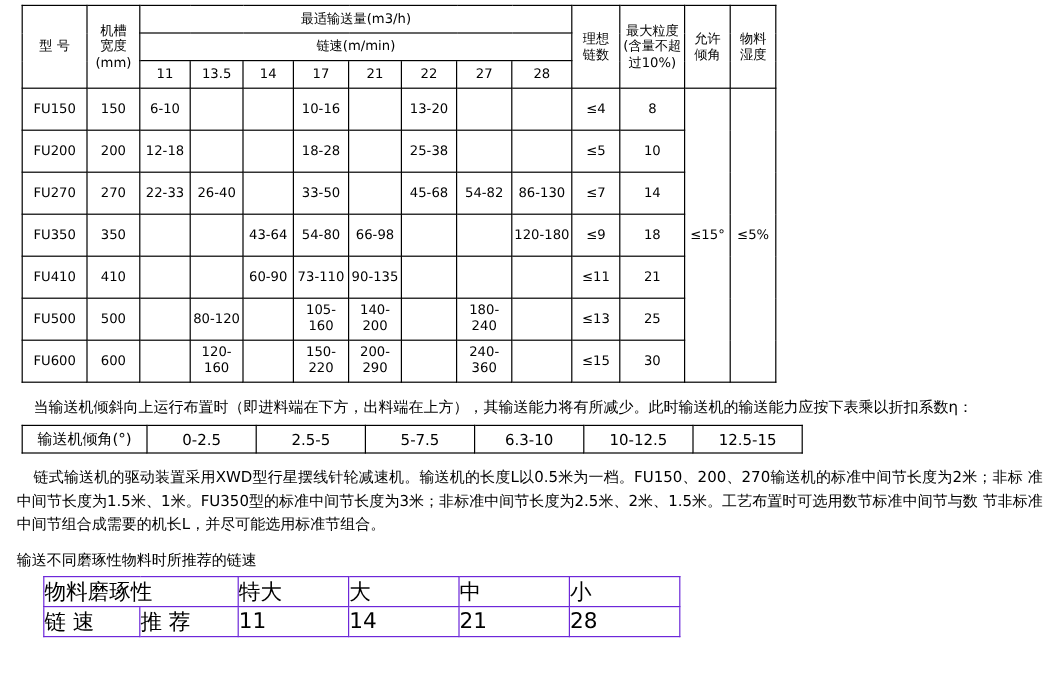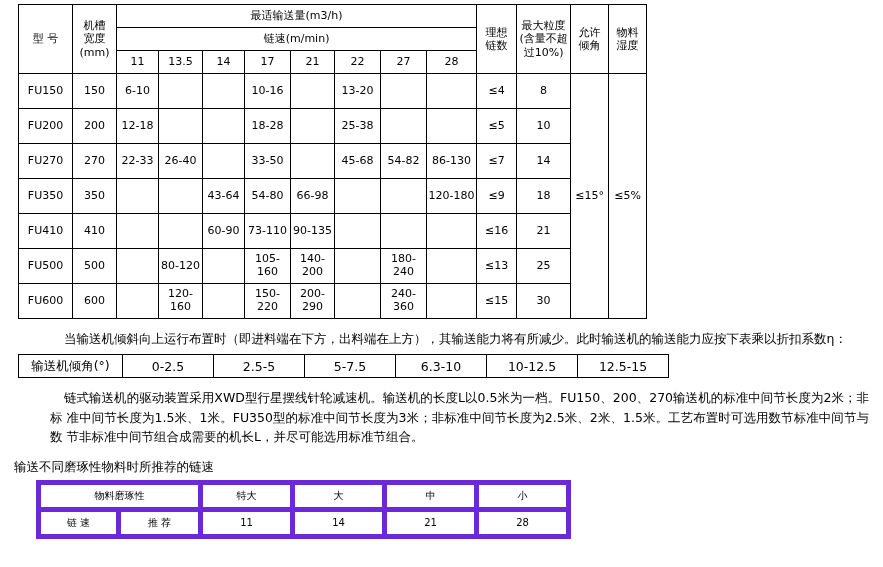--- a/index.html
+++ b/index.html
@@ -55,21 +55,20 @@
   
   .para {
     margin: 10px 0 0 0;
     padding: 0 14px 0 14px;
     font-size: 12.5px;
     line-height: 1.55;
     text-align: justify;
   }
   .para.indent {
     text-indent: 14px;
-    margin-left: 36px;
   }
 
   
   table.incline {
     border-collapse: collapse;
     table-layout: fixed;
     margin: 6px 0 0 18px;
     width: 650px;
   }
   table.incline td {
@@ -86,24 +85,24 @@
   }
 
   
   table.chainspeed {
     border-collapse: collapse;
     table-layout: fixed;
     margin: 4px 0 0 36px;
     width: 530px;
   }
   table.chainspeed td {
-    border: 5px solid #6d28d9;
-    text-align: center;
+    border: 1px solid #6d28d9;
+    text-align: left;
     vertical-align: middle;
-    font-size: 10px;
+    font-size: 18px;
     height: 22px;
     padding: 0;
   }
   .nowrap {
     white-space: nowrap;
   }
 </style>
 </head>
 <body>
 
@@ -233,21 +232,21 @@
         <td class="model">FU410</td>
         <td>410</td>
         <td></td>
         <td></td>
         <td>60-90</td>
         <td>73-110</td>
         <td>90-135</td>
         <td></td>
         <td></td>
         <td></td>
-        <td>≤16</td>
+        <td>≤11</td>
         <td>21</td>
       </tr>
 
       <tr>
         <td class="model">FU500</td>
         <td>500</td>
         <td></td>
         <td>80-120</td>
         <td></td>
         <td>105-160</td>

